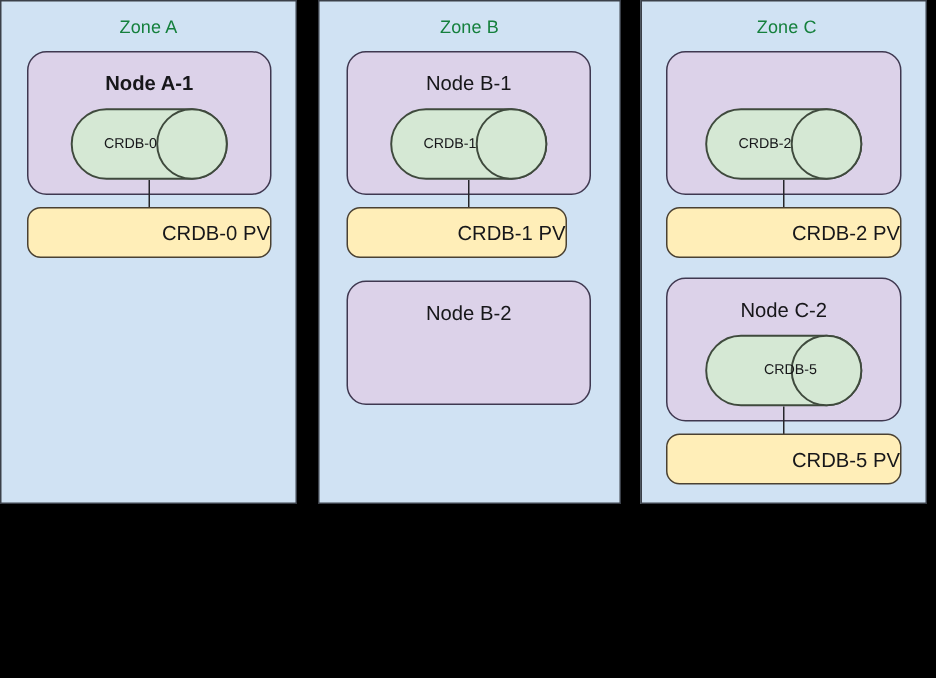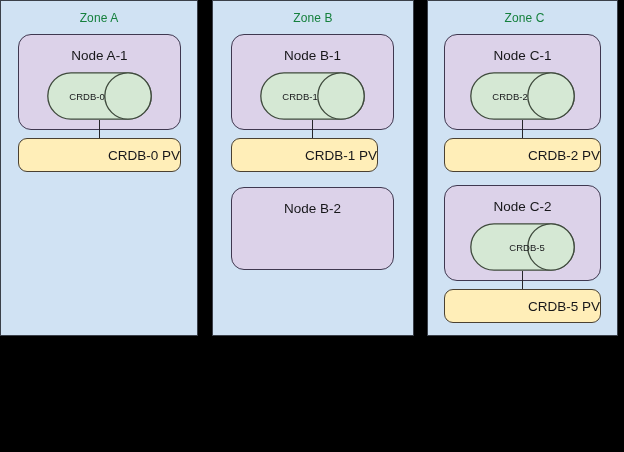--- a/index.html
+++ b/index.html
@@ -96,21 +96,21 @@
 </head>
 <body>
 
 <div id="canvas">
 
   <div class="zone" style="left:0px; top:0px; width:198px; height:336px;">
   </div>
   <div class="zone-title" style="left:0px; top:11px; width:198px;">Zone A</div>
 
   <div class="node" style="left:18px; top:34px; width:163px; height:96px;"></div>
-  <div class="node-title" style="left:18px; top:48px; width:163px;">Node A-1</div>
+  <div class="node-title" style="left:18px; top:48px; width:163px;font-weight:bold;">Node A-1</div>
 
   <div class="cylinder" style="left:47px; top:72px; width:105px; height:48px;">
     <svg class="cyl-svg" width="105" height="48" viewBox="0 0 105 48">
       <path d="M 24 0.8 H 81 A 23.2 23.2 0 0 1 81 47.2 H 24 A 23.2 23.2 0 0 1 24 0.8 Z" fill="#d5e8d4" stroke="#3f4a3d" stroke-width="1.3"></path>
       <ellipse cx="81" cy="24" rx="23.2" ry="23.2" fill="#d5e8d4" stroke="#3f4a3d" stroke-width="1.3"></ellipse>
     </svg>
     <div class="cyl-label" style="width:80px;">CRDB-0</div>
   </div>
 
   <div class="connector" style="left:99px; top:120px; height:19px;"></div>
@@ -139,21 +139,20 @@
     <span class="pv-label">CRDB-1 PV</span>
   </div>
 
   <div class="node" style="left:231px; top:187px; width:163px; height:83px;"></div>
   <div class="node-title" style="left:231px; top:201px; width:163px;">Node B-2</div>
 
   <div class="zone" style="left:427px; top:0px; width:191px; height:336px;"></div>
   <div class="zone-title" style="left:427px; top:11px; width:195px;">Zone C</div>
 
   <div class="node" style="left:444px; top:34px; width:157px; height:96px;"></div>
-  <div class="node-title" style="left:444px; top:48px; width:157px;">Node C-1</div>
 
   <div class="cylinder" style="left:470px; top:72px; width:105px; height:48px;">
     <svg class="cyl-svg" width="105" height="48" viewBox="0 0 105 48">
       <path d="M 24 0.8 H 81 A 23.2 23.2 0 0 1 81 47.2 H 24 A 23.2 23.2 0 0 1 24 0.8 Z" fill="#d5e8d4" stroke="#3f4a3d" stroke-width="1.3"></path>
       <ellipse cx="81" cy="24" rx="23.2" ry="23.2" fill="#d5e8d4" stroke="#3f4a3d" stroke-width="1.3"></ellipse>
     </svg>
     <div class="cyl-label" style="width:80px;">CRDB-2</div>
   </div>
 
   <div class="connector" style="left:522px; top:120px; height:19px;"></div>

